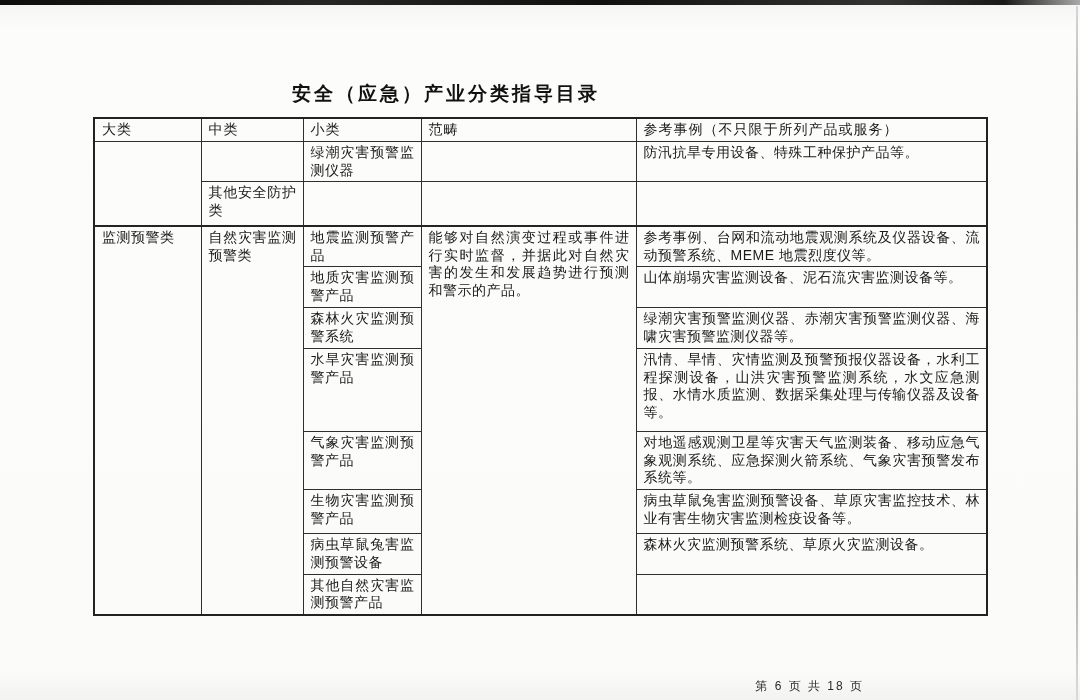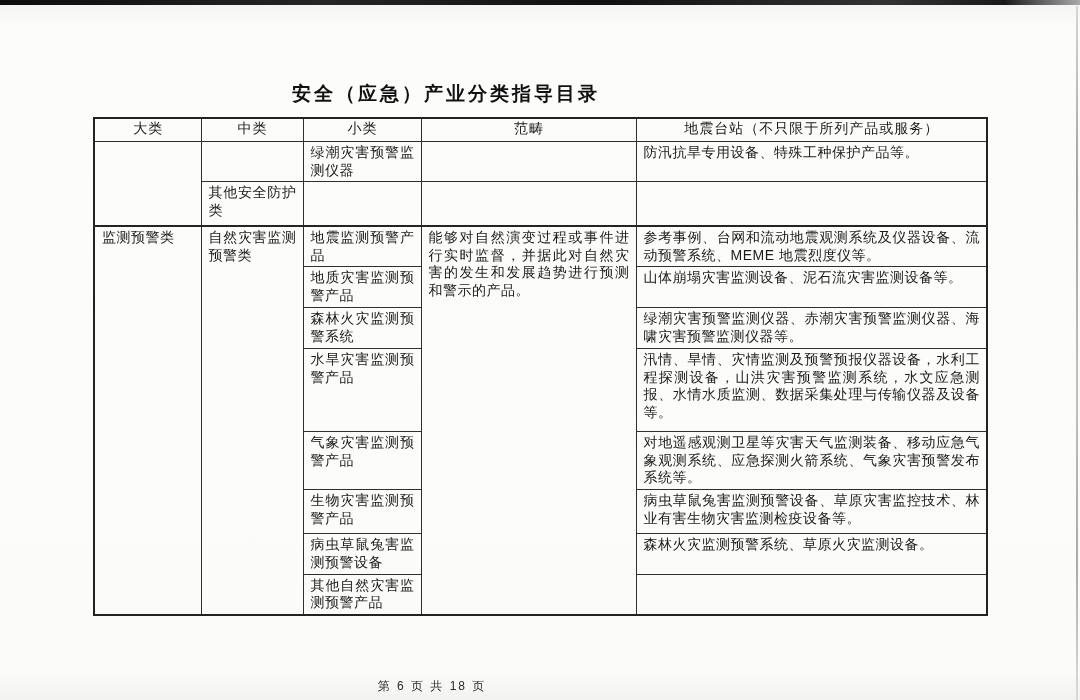--- a/index.html
+++ b/index.html
@@ -33,25 +33,25 @@
   table.catalog th, table.catalog td {
     border:1px solid #2f2f2f;
     vertical-align:top;
     padding:2px 6px 2px 7px;
     text-align:justify;
     letter-spacing:0.5px;
     font-weight:normal;
     overflow:hidden;
     color:#1a1a1a;
   }
-  table.catalog th { text-align:center; letter-spacing:1px;font-family:Liberation Mono, monospace; }
+  table.catalog th { text-align:left; letter-spacing:1px; }
   tr.section-start td { border-top:2px solid #242424; }
   .page-footer {
     position:absolute; top:678px; left:0; width:864px;
-    text-align:center; font-size:12px; letter-spacing:2px; color:#2a2a2a;
+    text-align:right; font-size:12px; letter-spacing:2px; color:#2a2a2a;
   }
 </style>
 </head>
 <body>
 
 <div class="scan-top-band"></div>
 <div class="scan-right-strip"></div>
 
 <div class="doc-title">安全（应急）产业分类指导目录</div>
 
@@ -62,21 +62,21 @@
       <col style="width:118px">
       <col style="width:215px">
       <col style="width:351px">
   </colgroup>
   <tbody>
     <tr style="height:23px">
       <th>大类</th>
       <th>中类</th>
       <th>小类</th>
       <th>范畴</th>
-      <th>地震台站（不只限于所列产品或服务）</th>
+      <th>参考事例（不只限于所列产品或服务）</th>
     </tr>
 
     <tr style="height:38px">
       <td rowspan="2"></td>
       <td></td>
       <td>绿潮灾害预警监测仪器</td>
       <td></td>
       <td>防汛抗旱专用设备、特殊工种保护产品等。</td>
     </tr>
 

